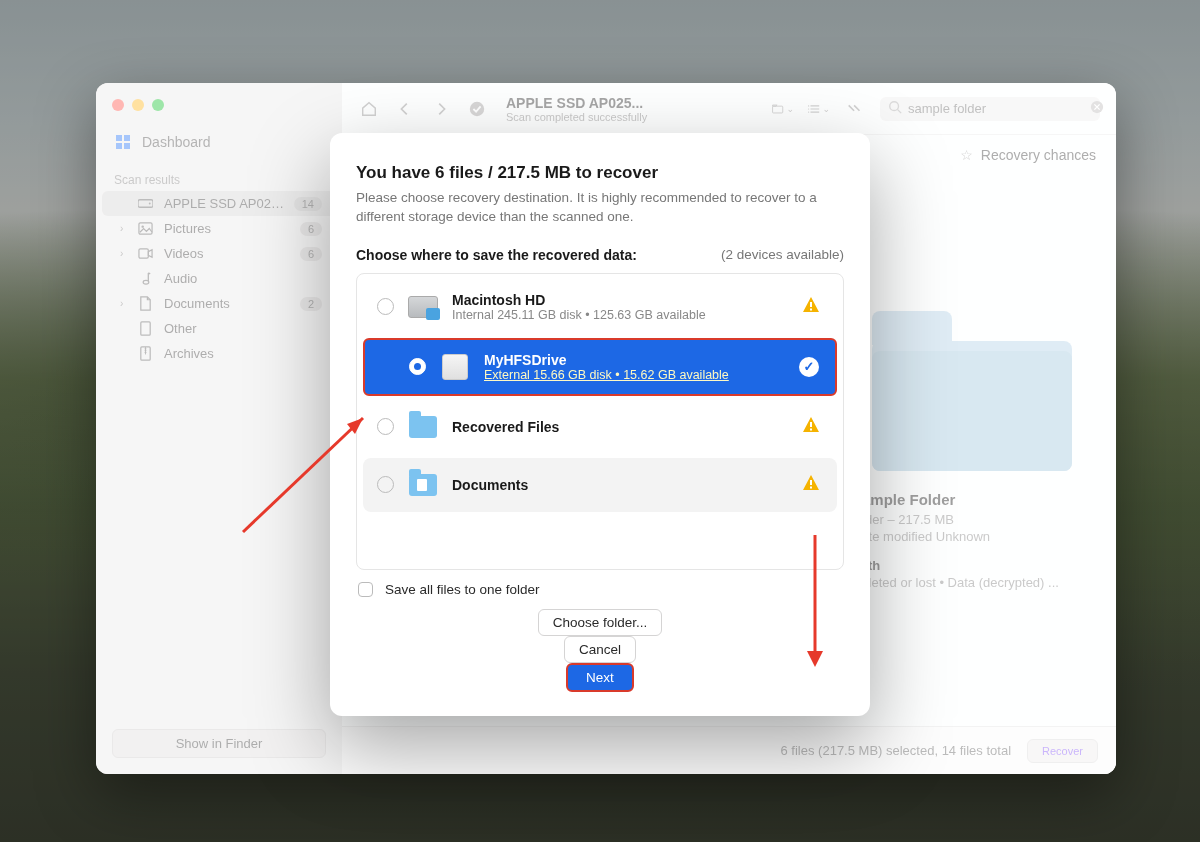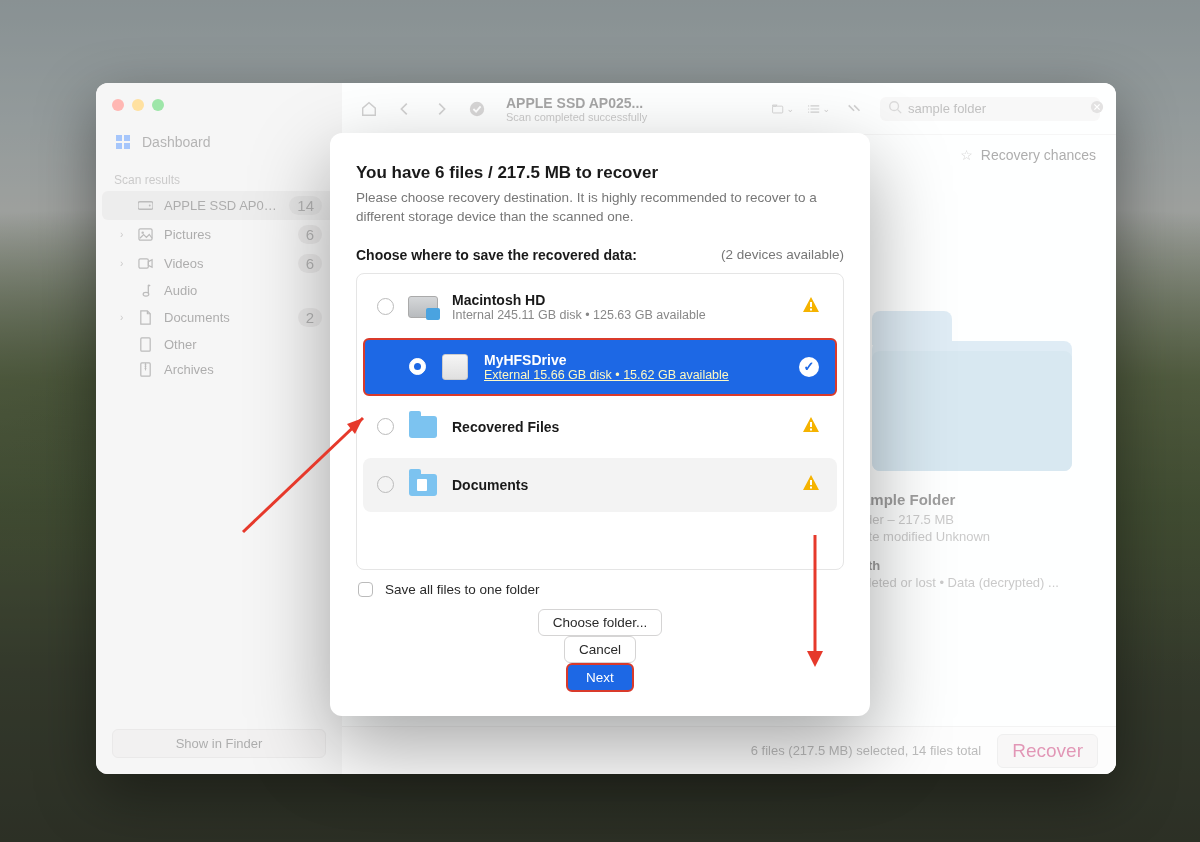--- a/index.html
+++ b/index.html
@@ -18,21 +18,21 @@
   .dash-row { display:flex; align-items:center; gap:10px; padding:6px 18px 12px 18px; color:#5a5a5a; font-size:14px; }
   .dash-icon { width:18px; height:18px; display:flex; align-items:center; justify-content:center; color:#3b82f6; }
   .dash-icon svg{width:16px;height:16px;}
   .sect-label { font-size:12px; color:#8a8a8a; padding:10px 18px 4px 18px; }
   .side-item { display:flex; align-items:center; gap:8px; padding:5px 14px 5px 18px; font-size:13px; color:#4a4a4a; position:relative; border-radius:6px; margin:0 6px; }
   .side-item.selected { background:#d8d7d7; }
   .side-item .chev { width:10px; color:#888; font-size:10px; }
   .side-item .ic { width:18px; color:#6b6b6b; display:flex; align-items:center; }
   .side-item .ic svg{width:15px;height:15px;}
   .side-item .lbl { flex:1; white-space:nowrap; overflow:hidden; text-overflow:ellipsis; }
-  .side-item .badge { background:#d0cfcf; color:#555; border-radius:10px; font-size:15px; padding:1px 8px; min-width:20px; text-align:center; }
+  .side-item .badge { background:#d0cfcf; color:#555; border-radius:10px; font-size:11px; padding:1px 8px; min-width:20px; text-align:center; }
   .side-item.selected .badge { background:#c4c3c3; }
   .sidebar-footer { margin-top:auto; padding:0 16px; }
   .show-finder { width:100%; background:#e2e0e0; border:1px solid #d0cece; border-radius:6px; padding:6px 10px; font-size:13px; color:#4a4a4a; }
 
   .main-area { flex:1; background:#fdfefe; display:flex; flex-direction:column; }
   .toolbar { height:52px; display:flex; align-items:center; gap:14px; padding:0 16px; border-bottom:1px solid #ececec; }
   .tb-btn { color:#9a9a9a; display:flex; align-items:center; justify-content:center; width:22px; height:22px; }
   .tb-btn svg{width:18px;height:18px;}
   .tb-title { display:flex; flex-direction:column; margin-left:4px; }
   .tb-title .t1 { font-size:14px; font-weight:600; color:#3a3a3a; }
@@ -47,21 +47,21 @@
   .preview-panel { position:absolute; right:24px; top:148px; width:240px; }
   .folder-big { width:200px; height:160px; margin:80px auto 20px; position:relative; }
   .folder-big .back { position:absolute; left:0; right:0; bottom:0; height:130px; background:#b9d6e8; border-radius:8px; }
   .folder-big .tab { position:absolute; left:0; top:0; width:80px; height:34px; background:#b9d6e8; border-radius:8px 8px 0 0; }
   .folder-big .front { position:absolute; left:0; right:0; bottom:0; height:120px; background:#a9cce0; border-radius:8px; }
   .prev-name { font-weight:600; font-size:15px; color:#2a2a2a; margin-bottom:4px; }
   .prev-line { font-size:13px; color:#8a8a8a; margin-bottom:2px; }
   .prev-head { font-size:13px; color:#2a2a2a; font-weight:600; margin-top:14px; margin-bottom:2px; }
 
   .status-bar { position:absolute; left:246px; right:0; bottom:0; height:48px; border-top:1px solid #e5e5e5; display:flex; align-items:center; justify-content:flex-end; gap:16px; padding:0 18px; font-size:13px; color:#6a6a6a; background:#fbfbfb; }
-  .recover-btn { background:#efeeee; border:1px solid #dcdbdb; border-radius:6px; padding:5px 14px; font-size:19px; color:#be185d; }
+  .recover-btn { background:#efeeee; border:1px solid #dcdbdb; border-radius:6px; padding:5px 14px; font-size:11px; color:#8b5cf6; }
 
   .dim-all { position:absolute; inset:0; background:rgba(255,255,255,0.55); }
 
   .modal { position:absolute; left:330px; top:133px; width:540px; height:583px; background:#fff; border-radius:12px; box-shadow:0 30px 80px rgba(0,0,0,0.35); padding:30px 26px 24px 26px; display:flex; flex-direction:column; }
   .modal h2 { font-size:17px; font-weight:700; color:#1a1a1a; margin-bottom:6px; }
   .modal .desc { font-size:13.5px; color:#777; line-height:1.4; margin-bottom:20px; }
   .modal .choose-row { display:flex; justify-content:space-between; align-items:center; margin-bottom:10px; font-size:14px; }
   .modal .choose-row .c1 { font-weight:600; color:#1a1a1a; }
   .modal .choose-row .c2 { color:#777; font-size:13.5px; }
   .dest-list { border:1px solid #e5e5e5; border-radius:8px; flex:1; overflow:hidden; display:flex; flex-direction:column; padding:6px; gap:4px; }

